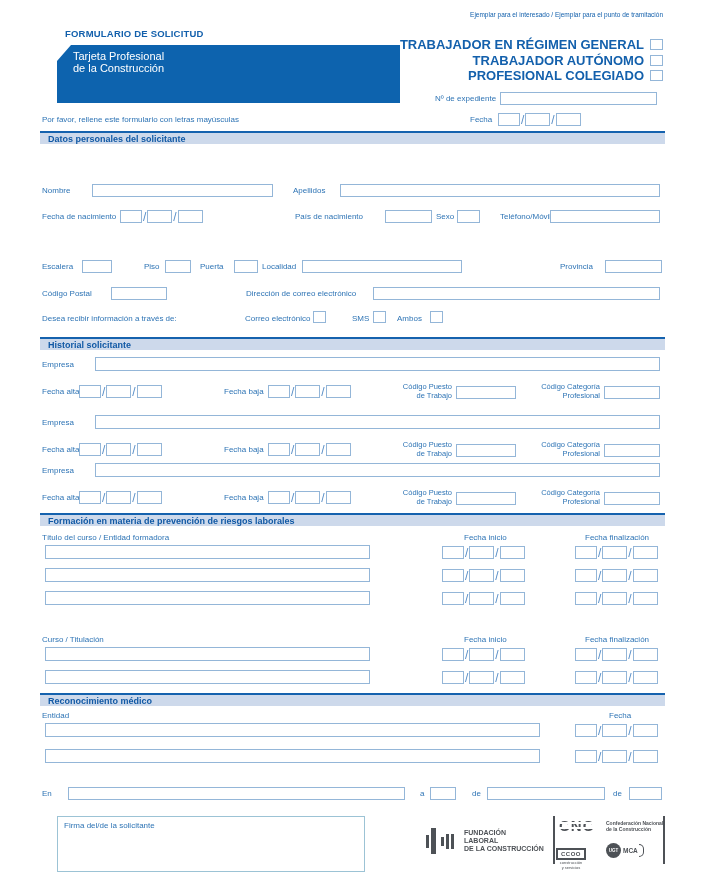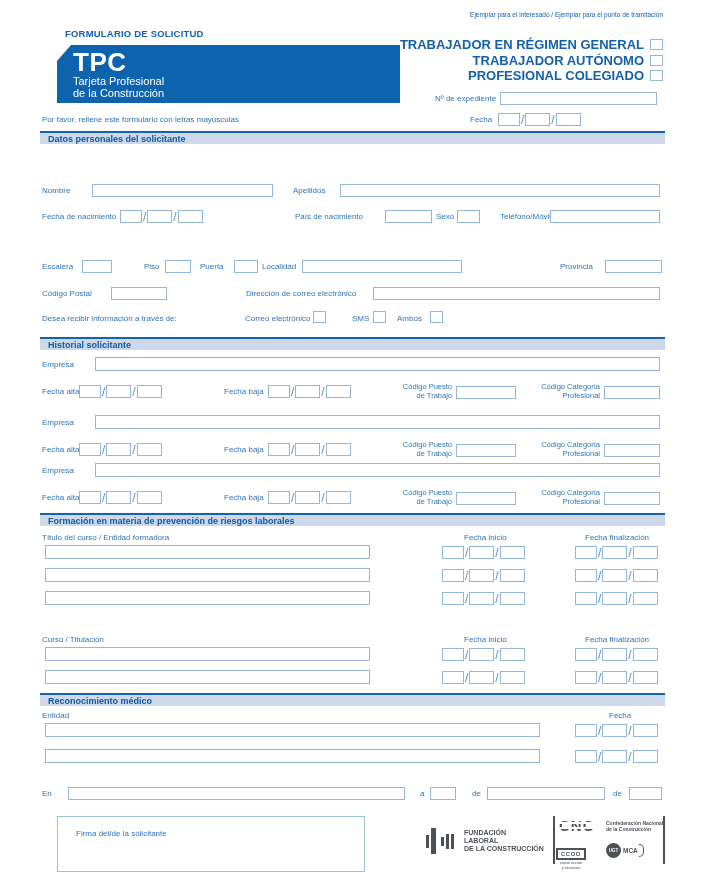--- a/index.html
+++ b/index.html
@@ -35,21 +35,21 @@
   .dbox{width:22px;height:13px;border:1px solid #94b6d8;background:#fff;box-sizing:border-box;}
   .dbox.w2{width:25px;}
   .sl{color:#5b90c8;font-size:12px;margin:0 1px;}
 
   
   .secbar{position:absolute;left:40px;width:625px;height:13px;background:#cdd9eb;border-top:2px solid #1562ae;
           color:#1159a5;font-weight:bold;font-size:9px;line-height:13px;padding-left:8px;box-sizing:border-box;}
 
   
   .firma{position:absolute;left:57px;top:816px;width:308px;height:56px;border:1px solid #9cc3d5;background:#fff;box-sizing:border-box;}
-  .firma span{position:absolute;left:18px;top:4px;font-size:8px;color:#2e74b5;margin-top:8px;}
+  .firma span{position:absolute;left:6px;top:4px;font-size:8px;color:#2e74b5;}
 
   
   .footer{position:absolute;left:420px;top:812px;width:248px;height:62px;color:#4d5156;}
   .flc-bars{position:absolute;left:6px;top:12px;width:34px;height:34px;display:flex;align-items:center;gap:2px;}
   .flc-bars i{display:block;background:#4d5156;}
   .flc-text{position:absolute;left:44px;top:17px;font-size:7px;font-weight:bold;line-height:8px;white-space:nowrap;}
   .vsep{position:absolute;top:4px;width:2px;height:48px;background:#4d5156;}
   .cnc{position:absolute;left:139px;top:5px;width:44px;height:17px;font-weight:bold;font-size:15px;letter-spacing:1px;color:#4d5156;}
   .cnc .stripe{position:absolute;left:0;width:44px;height:2px;background:#fff;}
   .cnc-name{position:absolute;left:186px;top:9px;font-size:5px;font-weight:bold;line-height:5.8px;white-space:nowrap;}
@@ -64,21 +64,20 @@
 </style>
 </head>
 <body>
 
 <div class="page">
 
   <div class="note">Ejemplar para el interesado / Ejemplar para el punto de tramitación</div>
   <div class="ftitle">FORMULARIO DE SOLICITUD</div>
 
   <div class="band">
-    <div class="band-acronym">TPC</div>
     <div class="band-sub">Tarjeta Profesional</div>
     <div class="band-sub">de la Construcción</div>
   </div>
 
   <div class="wtrow" style="top:39px">
     <span class="wtlbl">TRABAJADOR EN RÉGIMEN GENERAL</span>
     <span class="cb"></span>
   </div>
   <div class="wtrow" style="top:55px">
     <span class="wtlbl">TRABAJADOR AUTÓNOMO</span>

